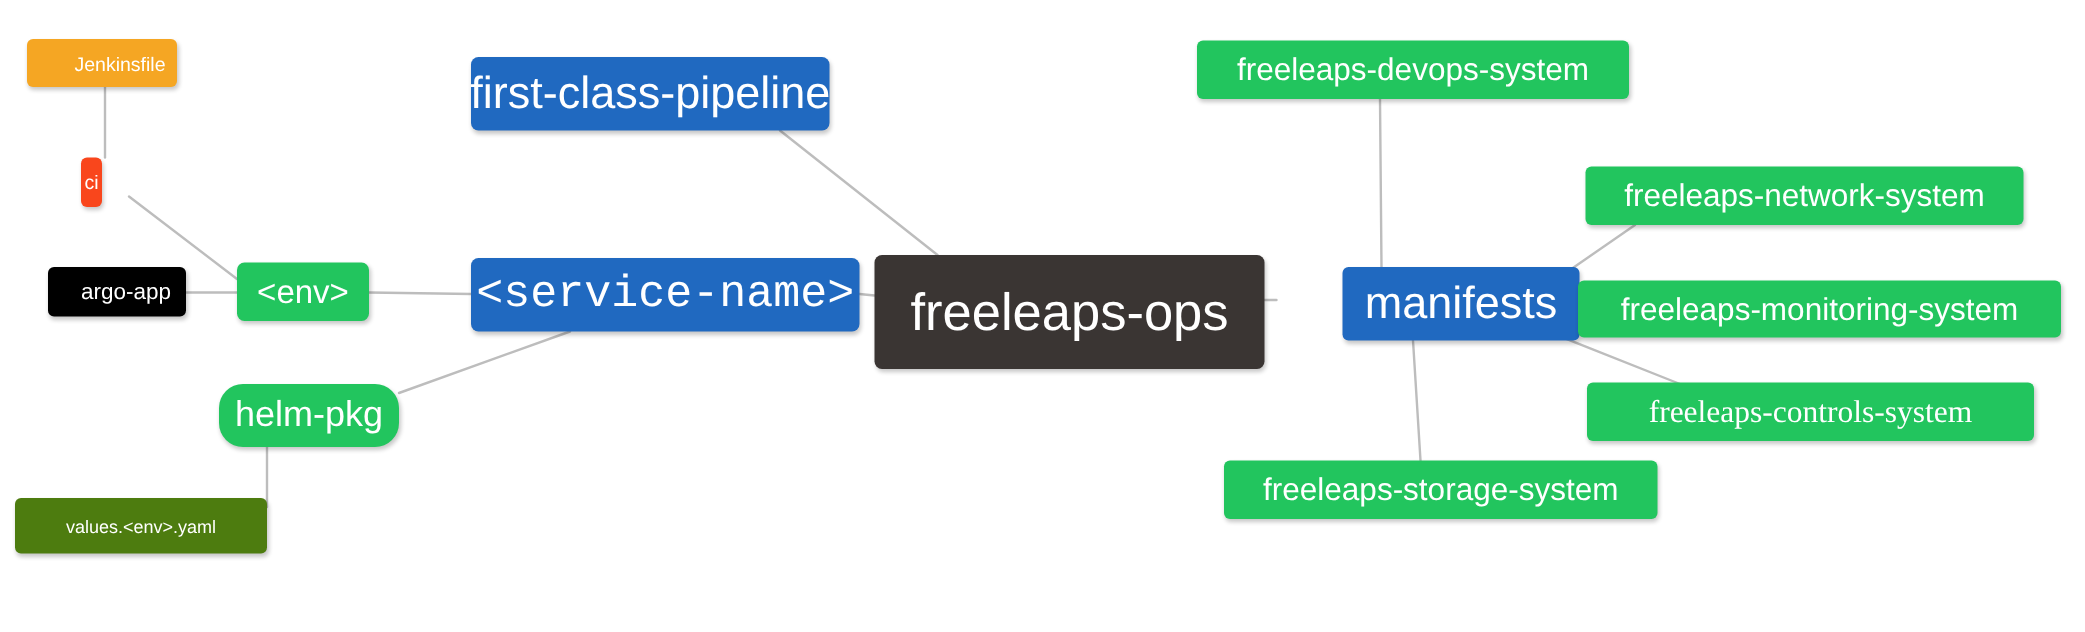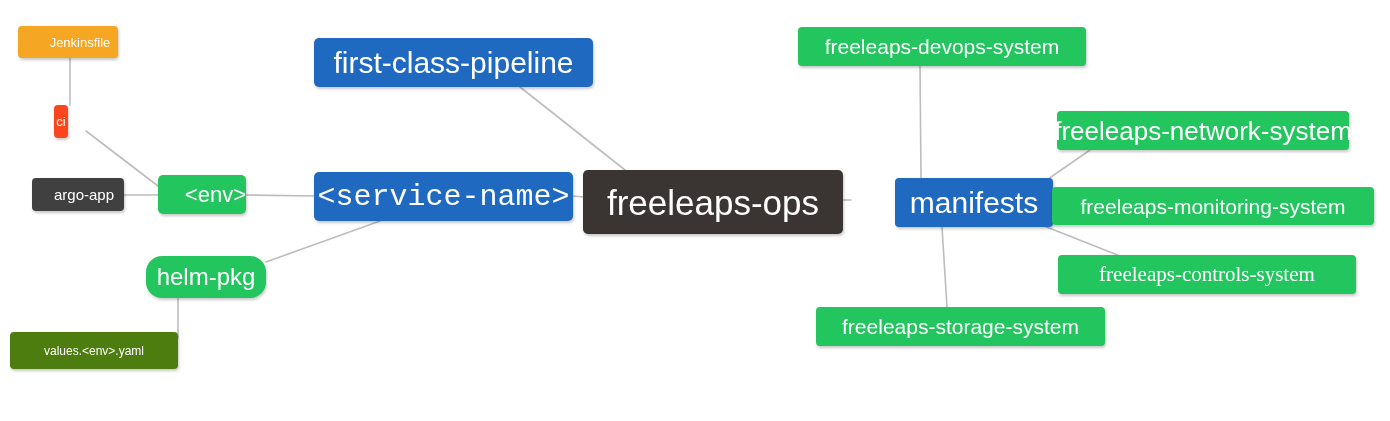--- a/index.html
+++ b/index.html
@@ -63,48 +63,48 @@
       <line x1="1009" y1="212" x2="1120" y2="256" stroke="#bdbdbd" stroke-width="1.6" stroke-linecap="round"></line>
       <line x1="942" y1="227" x2="947" y2="307" stroke="#bdbdbd" stroke-width="1.6" stroke-linecap="round"></line>
     </svg>
   <div id="node-layer">
       <div class="node" style="left: 18px; top: 26px; width: 100px; height: 32px; background: rgb(245, 166, 35); border-radius: 4px; font-size: 13px; color: rgb(255, 255, 255); padding-left: 24px;">
         <span class="node-label">Jenkinsfile</span>
       </div>
       <div class="node" style="left: 54px; top: 105px; width: 14px; height: 33px; background: rgb(249, 70, 28); border-radius: 4px; font-size: 13px; color: rgb(255, 255, 255);">
         <span class="node-label">ci</span>
       </div>
-      <div class="node" style="left: 32px; top: 178px; width: 92px; height: 33px; background: #404040; border-radius: 4px; font-size: 15px; color: rgb(255, 255, 255); padding-left: 12px;">
+      <div class="node" style="left: 32px; top: 178px; width: 92px; height: 33px; background: #000000; border-radius: 4px; font-size: 15px; color: rgb(255, 255, 255); padding-left: 12px;">
         <span class="node-label">argo-app</span>
       </div>
-      <div class="node" style="left: 158px; top: 175px; width: 88px; height: 39px; background: rgb(34, 197, 94); border-radius: 5px; font-size: 22px; color: rgb(255, 255, 255); justify-content: flex-end;">
+      <div class="node" style="left: 158px; top: 175px; width: 88px; height: 39px; background: rgb(34, 197, 94); border-radius: 5px; font-size: 22px; color: rgb(255, 255, 255);">
         <span class="node-label">&lt;env&gt;</span>
       </div>
       <div class="node" style="left: 146px; top: 256px; width: 120px; height: 42px; background: rgb(34, 197, 94); border-radius: 16px; font-size: 24px; color: rgb(255, 255, 255);">
         <span class="node-label">helm-pkg</span>
       </div>
       <div class="node" style="left: 10px; top: 332px; width: 168px; height: 37px; background: #4d7c0f; border-radius: 4px; font-size: 12px; color: rgb(255, 255, 255);">
         <span class="node-label">values.&lt;env&gt;.yaml</span>
       </div>
-      <div class="node" style="left: 314px; top: 38px; width: 279px; height: 49px; background: rgb(32, 105, 192); border-radius: 5px; font-size: 30px; color: rgb(255, 255, 255);">
+      <div class="node" style="left: 314px; top: 38px; width: 239px; height: 49px; background: rgb(32, 105, 192); border-radius: 5px; font-size: 30px; color: rgb(255, 255, 255);">
         <span class="node-label">first-class-pipeline</span>
       </div>
       <div class="node" style="left: 314px; top: 172px; width: 259px; height: 49px; background: rgb(32, 105, 192); border-radius: 5px; font-size: 30px; color: rgb(255, 255, 255); font-family: Liberation Mono, monospace;">
         <span class="node-label">&lt;service-name&gt;</span>
       </div>
-      <div class="node" style="left: 583px; top: 170px; width: 260px; height: 64px; background: rgb(58, 53, 51); border-radius: 5px; font-size: 35px; color: rgb(255, 255, 255);">
+      <div class="node" style="left: 583px; top: 170px; width: 260px; height: 76px; background: rgb(58, 53, 51); border-radius: 5px; font-size: 35px; color: rgb(255, 255, 255);">
         <span class="node-label">freeleaps-ops</span>
       </div>
       <div class="node" style="left: 895px; top: 178px; width: 158px; height: 49px; background: rgb(32, 105, 192); border-radius: 4px; font-size: 30px; color: rgb(255, 255, 255);">
         <span class="node-label">manifests</span>
       </div>
       <div class="node" style="left: 798px; top: 27px; width: 288px; height: 39px; background: rgb(34, 197, 94); border-radius: 4px; font-size: 21px; color: rgb(255, 255, 255);">
         <span class="node-label">freeleaps-devops-system</span>
       </div>
-      <div class="node" style="left: 1057px; top: 111px; width: 292px; height: 39px; background: rgb(34, 197, 94); border-radius: 4px; font-size: 26px; color: rgb(255, 255, 255);">
+      <div class="node" style="left: 1057px; top: 111px; width: 292px; height: 39px; background: rgb(34, 197, 94); border-radius: 4px; font-size: 21px; color: rgb(255, 255, 255);">
         <span class="node-label">freeleaps-network-system</span>
       </div>
       <div class="node" style="left: 1052px; top: 187px; width: 322px; height: 38px; background: rgb(34, 197, 94); border-radius: 4px; font-size: 21px; color: rgb(255, 255, 255);">
         <span class="node-label">freeleaps-monitoring-system</span>
       </div>
       <div class="node" style="left: 1058px; top: 255px; width: 298px; height: 39px; background: rgb(34, 197, 94); border-radius: 4px; font-size: 21px; color: rgb(255, 255, 255); font-family: Liberation Serif, serif;">
         <span class="node-label">freeleaps-controls-system</span>
       </div>
       <div class="node" style="left: 816px; top: 307px; width: 289px; height: 39px; background: rgb(34, 197, 94); border-radius: 4px; font-size: 21px; color: rgb(255, 255, 255);">
         <span class="node-label">freeleaps-storage-system</span>

